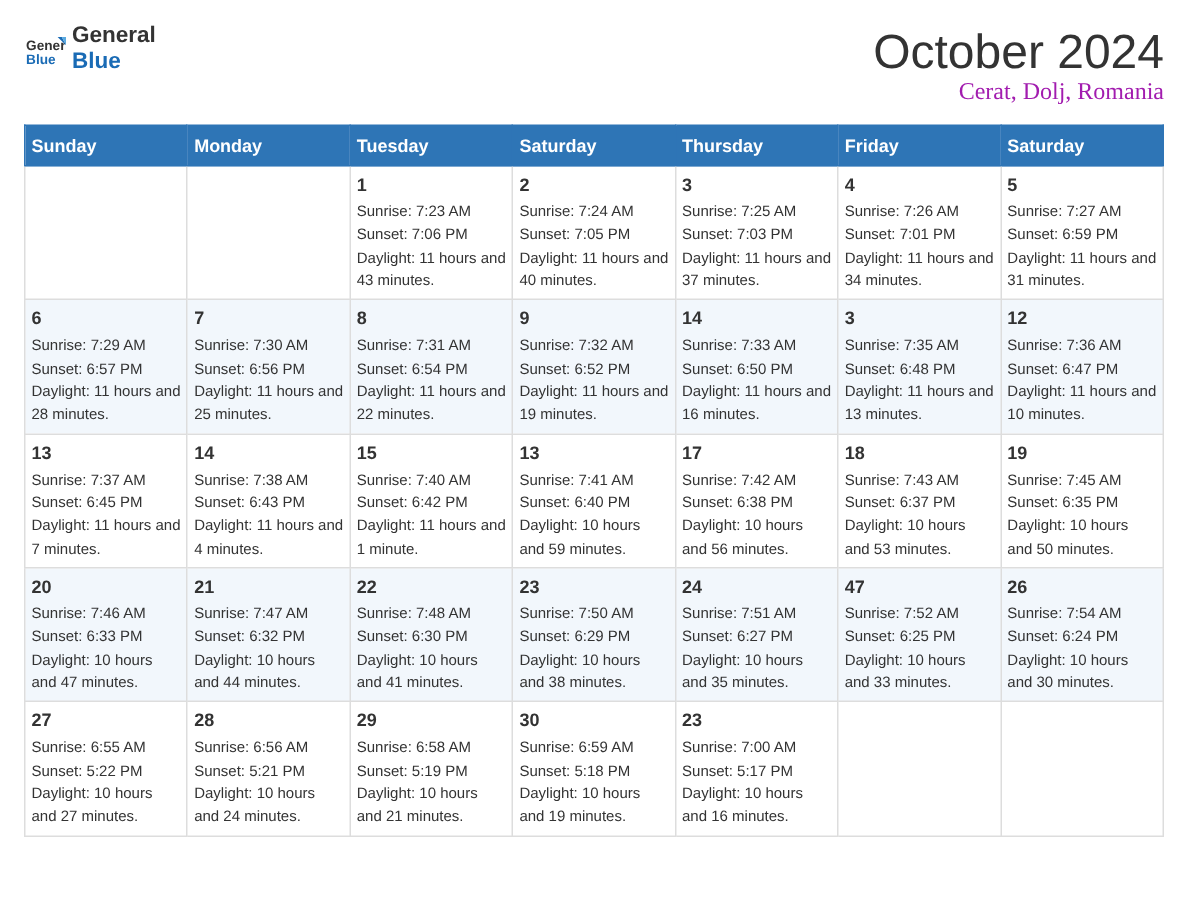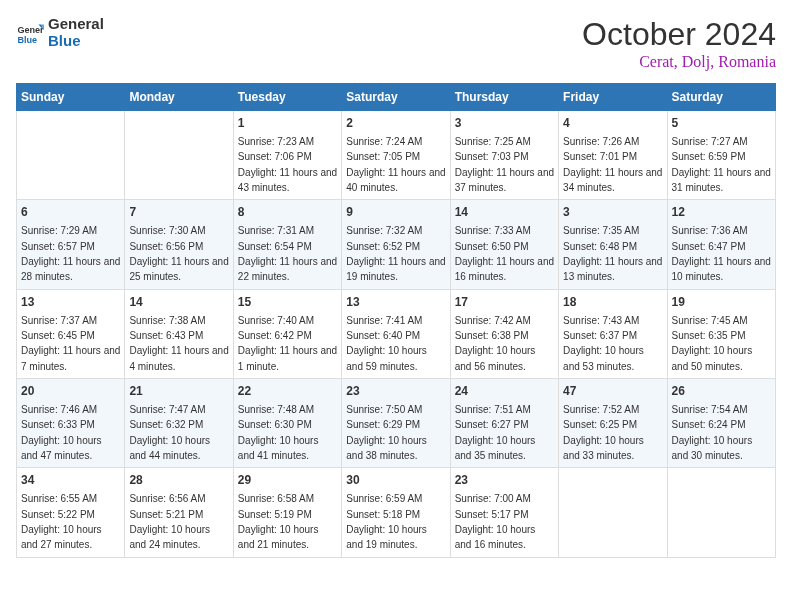--- a/index.html
+++ b/index.html
@@ -155,21 +155,21 @@
       <tr>
         <td><span class="day-num">20</span><span class="day-info">Sunrise: 7:46 AM<br>Sunset: 6:33 PM<br>Daylight: 10 hours and 47 minutes.</span></td>
         <td><span class="day-num">21</span><span class="day-info">Sunrise: 7:47 AM<br>Sunset: 6:32 PM<br>Daylight: 10 hours and 44 minutes.</span></td>
         <td><span class="day-num">22</span><span class="day-info">Sunrise: 7:48 AM<br>Sunset: 6:30 PM<br>Daylight: 10 hours and 41 minutes.</span></td>
         <td><span class="day-num">23</span><span class="day-info">Sunrise: 7:50 AM<br>Sunset: 6:29 PM<br>Daylight: 10 hours and 38 minutes.</span></td>
         <td><span class="day-num">24</span><span class="day-info">Sunrise: 7:51 AM<br>Sunset: 6:27 PM<br>Daylight: 10 hours and 35 minutes.</span></td>
         <td><span class="day-num">47</span><span class="day-info">Sunrise: 7:52 AM<br>Sunset: 6:25 PM<br>Daylight: 10 hours and 33 minutes.</span></td>
         <td><span class="day-num">26</span><span class="day-info">Sunrise: 7:54 AM<br>Sunset: 6:24 PM<br>Daylight: 10 hours and 30 minutes.</span></td>
       </tr>
       <tr>
-        <td><span class="day-num">34</span><span class="day-info">Sunrise: 6:55 AM<br>Sunset: 5:22 PM<br>Daylight: 10 hours and 27 minutes.</span></td>
+        <td><span class="day-num">27</span><span class="day-info">Sunrise: 6:55 AM<br>Sunset: 5:22 PM<br>Daylight: 10 hours and 27 minutes.</span></td>
         <td><span class="day-num">28</span><span class="day-info">Sunrise: 6:56 AM<br>Sunset: 5:21 PM<br>Daylight: 10 hours and 24 minutes.</span></td>
         <td><span class="day-num">29</span><span class="day-info">Sunrise: 6:58 AM<br>Sunset: 5:19 PM<br>Daylight: 10 hours and 21 minutes.</span></td>
         <td><span class="day-num">30</span><span class="day-info">Sunrise: 6:59 AM<br>Sunset: 5:18 PM<br>Daylight: 10 hours and 19 minutes.</span></td>
         <td><span class="day-num">23</span><span class="day-info">Sunrise: 7:00 AM<br>Sunset: 5:17 PM<br>Daylight: 10 hours and 16 minutes.</span></td>
         <td class="empty-cell"></td>
         <td class="empty-cell"></td>
       </tr>
     </tbody>
 </table>
 

